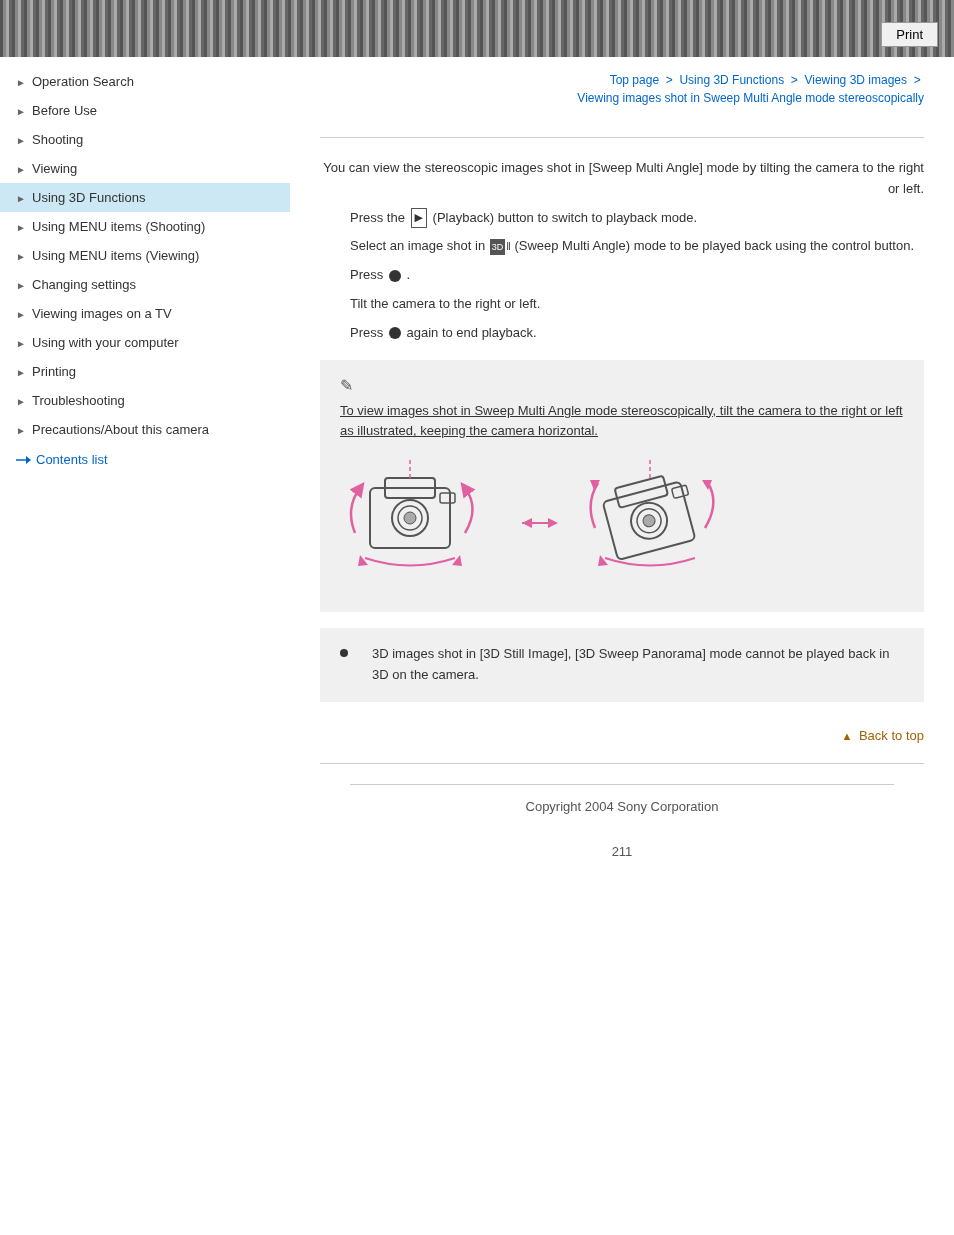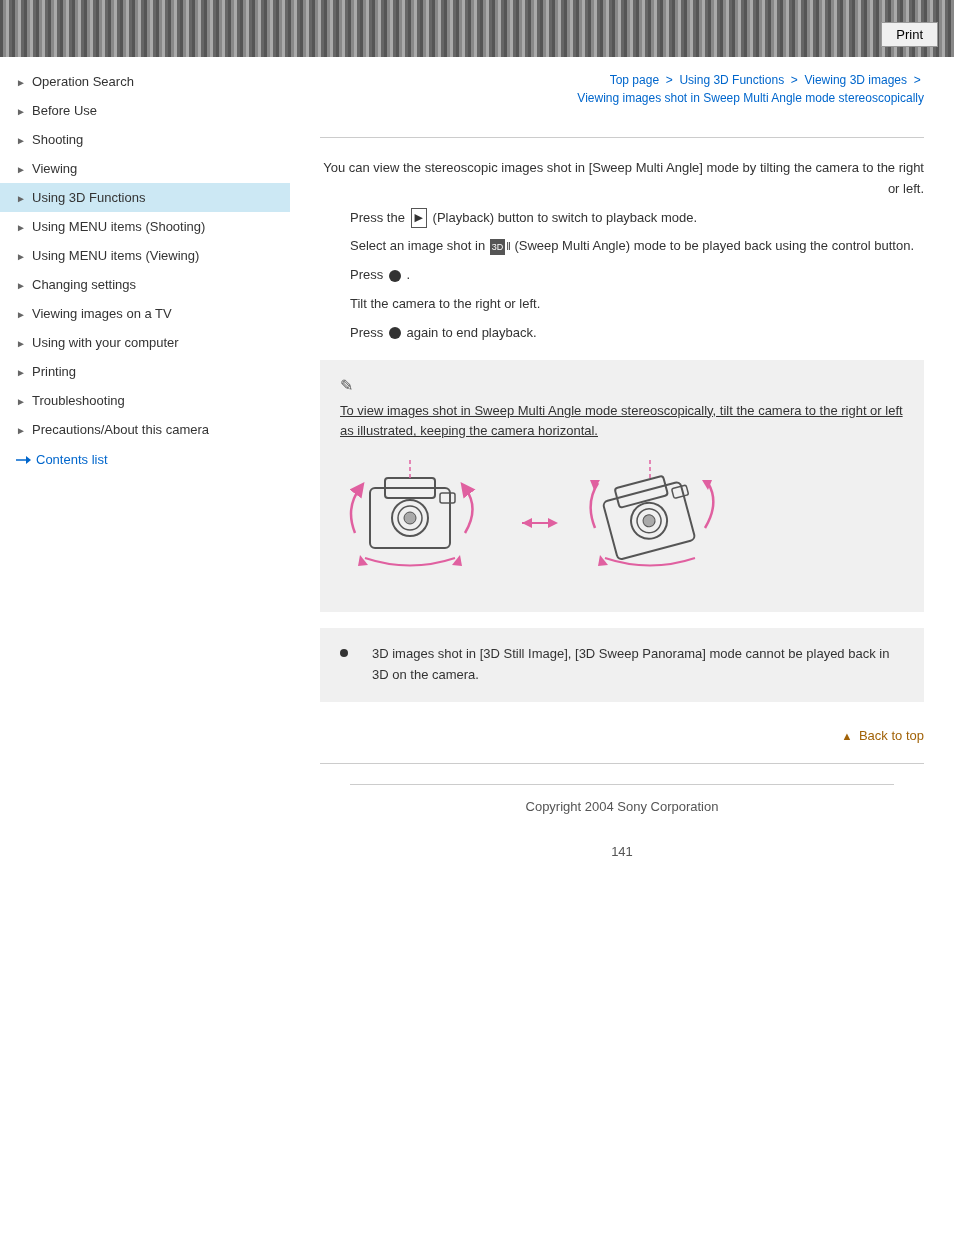--- a/index.html
+++ b/index.html
@@ -409,17 +409,17 @@
       </a>
     </div>
 
     <hr class="divider">
 
     <div class="footer">
       <span>Copyright 2004 Sony Corporation</span>
     </div>
 
     <div class="page-number">
-      <span>141</span>
+      <span>211</span>
     </div>
 
   </div>
 </div>
 
 </body></html>

